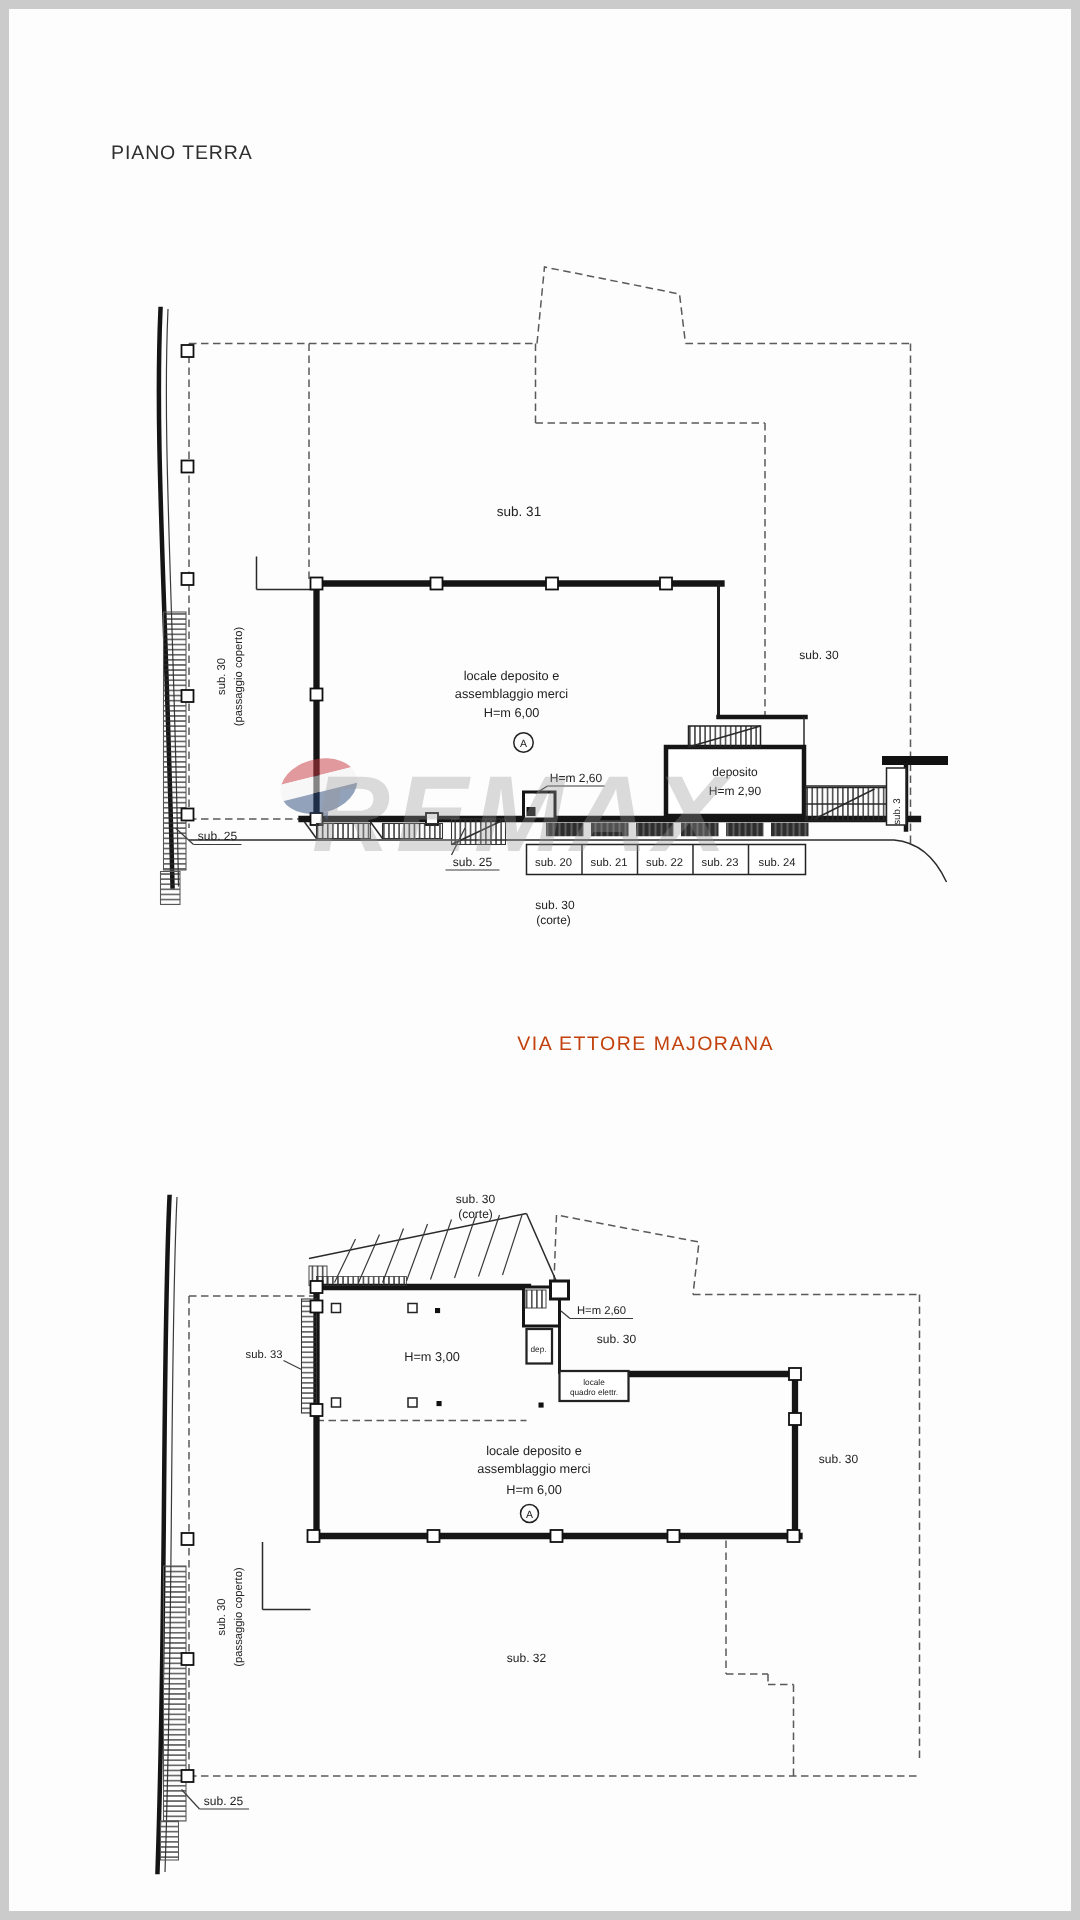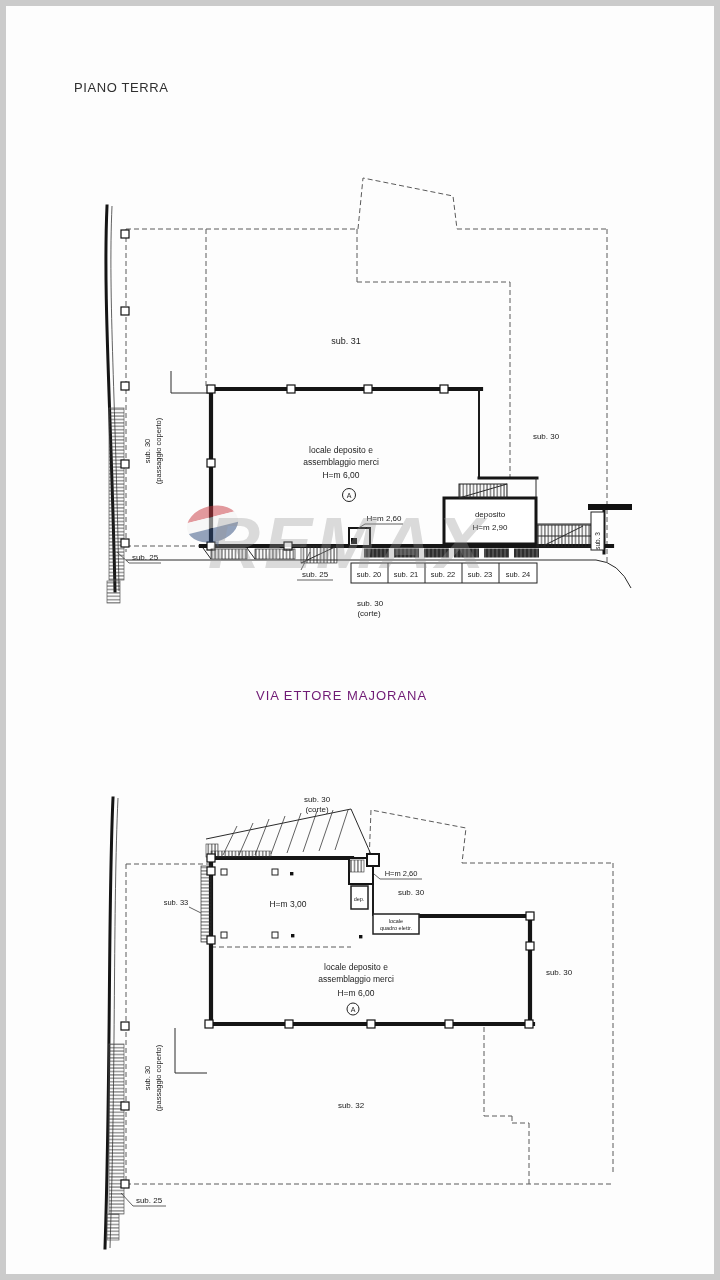--- a/index.html
+++ b/index.html
@@ -1,19 +1,19 @@
 <!DOCTYPE html>
 <html><head>
 <meta charset="utf-8">
 <style>
   html,body{margin:0;padding:0;background:#ffffff;}
   body{width:720px;height:1280px;position:relative;font-family:"Liberation Sans",sans-serif;}
   .canvas{position:absolute;inset:0;background:#fdfdfd;border:6px solid #cbcbcb;box-sizing:border-box;overflow:hidden;}
-  .doc-title{position:absolute;left:68px;top:74px;font-size:13px;letter-spacing:.6px;color:#2f2f2f;}
-  .street-title{position:absolute;left:250px;top:682px;width:260px;text-align:left;font-size:13px;letter-spacing:1px;color:#701a75;}
+  .doc-title{position:absolute;left:68px;top:88px;font-size:13px;letter-spacing:.6px;color:#2f2f2f;}
+  .street-title{position:absolute;left:250px;top:682px;width:260px;text-align:right;font-size:13px;letter-spacing:1px;color:#c2410c;}
   svg{position:absolute;overflow:visible;}
   .dash{fill:none;stroke:#5a5a5a;stroke-width:1;stroke-dasharray:5 3;}
   .w4{stroke:#151515;stroke-width:4.2;fill:none;stroke-linecap:square;}
   .w3{stroke:#151515;stroke-width:3;fill:none;stroke-linecap:square;}
   .w2{stroke:#1c1c1c;stroke-width:2;fill:none;}
   .w1{stroke:#2a2a2a;stroke-width:1;fill:none;}
   .thin{stroke:#3a3a3a;stroke-width:.8;fill:none;}
   .pil{fill:#ffffff;stroke:#111;stroke-width:1.2;}
   .colS{fill:#ffffff;stroke:#222;stroke-width:1;}
   .dot{fill:#111;}

